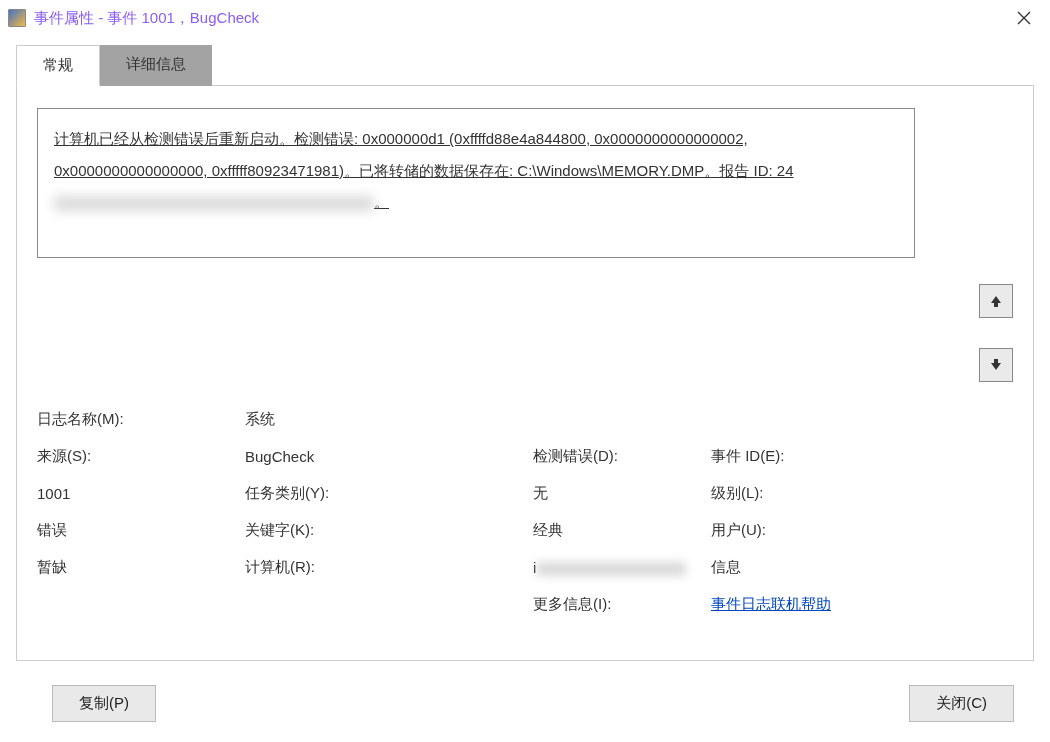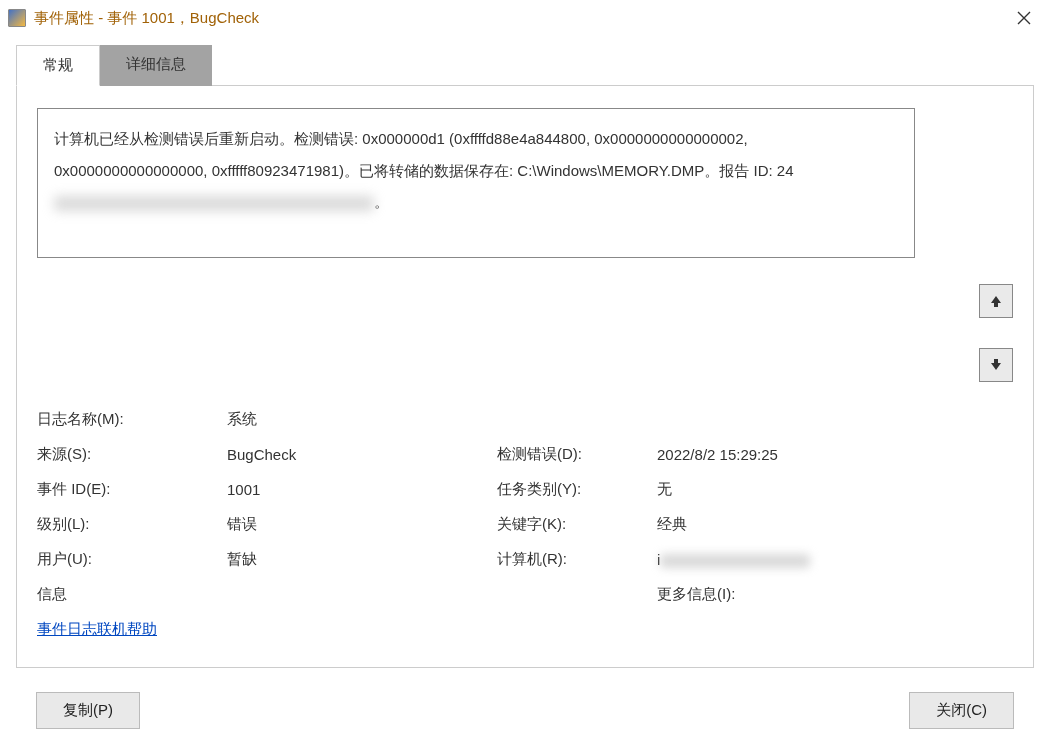--- a/index.html
+++ b/index.html
@@ -17,21 +17,21 @@
       height: 100%;
       display: flex;
       flex-direction: column;
     }
     .titlebar {
       height: 36px;
       display: flex;
       align-items: center;
       padding: 0 8px;
       font-size: 15px;
-      color: #a16207;
+      color: #8b5cf6;
     }
     .titlebar-icon {
       width: 18px;
       height: 18px;
       margin-right: 8px;
       background: linear-gradient(135deg, #4472c4 0%, #f4b942 100%);
       border: 1px solid #888;
       border-radius: 1px;
     }
     .titlebar-text { flex: 1; }
@@ -78,20 +78,21 @@
       border-left: 1px solid #ccc;
       border-right: 1px solid #ccc;
       border-bottom: 1px solid #ccc;
       padding: 22px 20px 28px 20px;
       position: relative;
     }
     .desc-box-wrap {
       display: flex;
       align-items: flex-start;
       gap: 64px;
+      text-decoration: underline;
     }
     .desc-box {
       flex: 1;
       border: 1px solid #888;
       padding: 14px 16px;
       font-size: 15px;
       line-height: 2.1;
       color: #333;
       min-height: 150px;
       background: #fff;
@@ -115,20 +116,21 @@
     .nav-btn svg { width: 14px; height: 14px; fill: #333; }
     .props-grid {
       margin-top: 28px;
       display: grid;
       grid-template-columns: 190px 270px 160px 1fr;
       row-gap: 16px;
       column-gap: 0;
       font-size: 15px;
       color: #333;
       align-items: center;
+      gap: 18px;
     }
     .prop-label { }
     .prop-val { }
     .link {
       color: #0047c0;
       text-decoration: underline;
       cursor: pointer;
       text-align: center;
     }
     .blur1 {
@@ -158,20 +160,21 @@
     }
     .win-button {
       min-width: 100px;
       padding: 8px 26px;
       font-size: 15px;
       background: #e9e9e9;
       border: 1px solid #bbb;
       color: #222;
       cursor: pointer;
       font-family: inherit;
+      margin-left: 16px;
     }
   </style>
 </head>
 <body>
 
 <div class="window">
 
   <div class="titlebar">
     <div class="titlebar-icon"></div>
     <div class="titlebar-text">事件属性 - 事件 1001，BugCheck</div>
@@ -211,21 +214,20 @@
 
       <div class="props-grid">
         <div class="prop-label">日志名称(M):</div>
         <div class="prop-val">系统</div>
         <div></div>
           <div></div>
 
         <div class="prop-label">来源(S):</div>
         <div class="prop-val">BugCheck</div>
         <div class="prop-label">检测错误(D):</div>
-        <div class="prop-val">2022/8/2 15:29:25</div>
 
         <div class="prop-label">事件 ID(E):</div>
         <div class="prop-val">1001</div>
         <div class="prop-label">任务类别(Y):</div>
         <div class="prop-val">无</div>
 
         <div class="prop-label">级别(L):</div>
         <div class="prop-val">错误</div>
         <div class="prop-label">关键字(K):</div>
         <div class="prop-val">经典</div>

